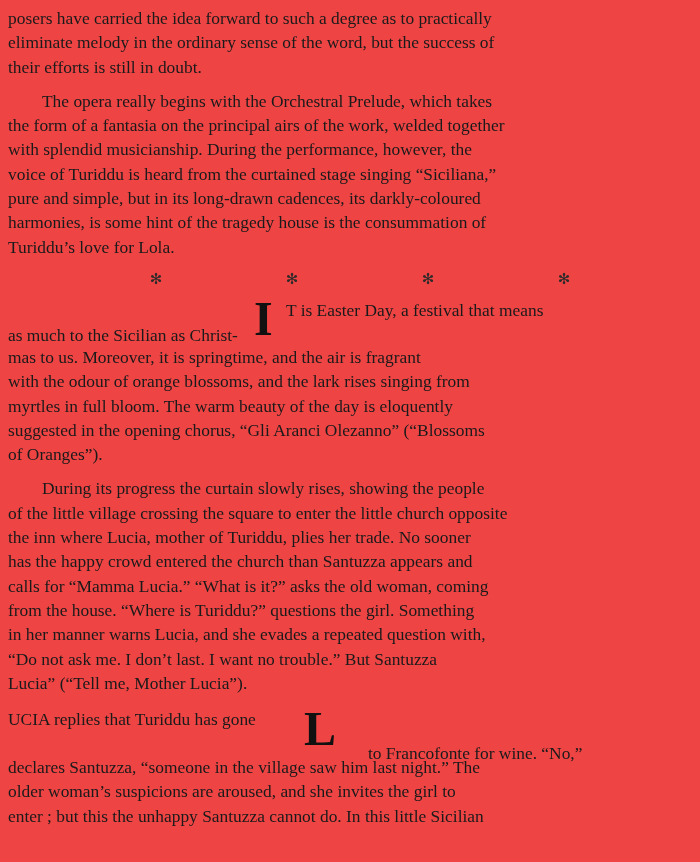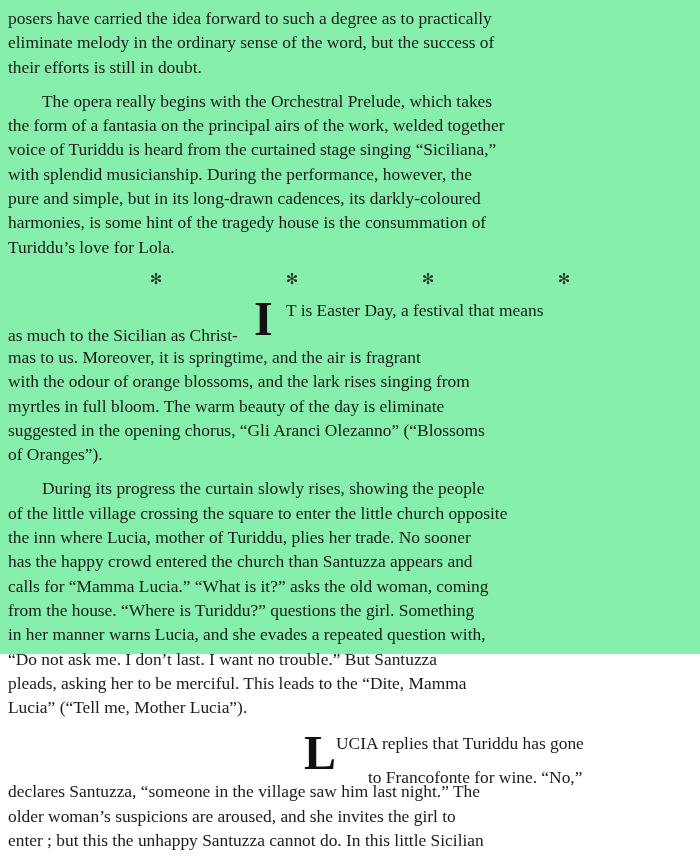--- a/index.html
+++ b/index.html
@@ -10,24 +10,24 @@
   body {
     width: 700px;
     height: 862px;
     overflow: hidden;
     font-family: "Liberation Serif", serif;
     color: #1a1a1a;
   }
   .page {
     position: relative;
     width: 700px;
-    height: 654px;
+    height: 862px;
     padding: 0;
     box-sizing: border-box;
-    background: #86efac;
+    background: #ef4444;
   }
   .col {
     position: absolute;
     left: 8px;
     right: 8px;
     top: 6px;
   }
   .para-gap {
     height: 10px;
   }
@@ -73,68 +73,67 @@
       <span class="ln">posers have carried the idea forward to such a degree as to practically</span>
       <span class="ln">eliminate melody in the ordinary sense of the word, but the success of</span>
       <span class="ln">their efforts is still in doubt.</span>
     </div>
 
     <div class="para-gap"></div>
 
     <div class="block-lines">
       <span class="ln" style="padding-left:34px">The opera really begins with the Orchestral Prelude, which takes</span>
       <span class="ln">the form of a fantasia on the principal airs of the work, welded together</span>
+      <span class="ln">with splendid musicianship.   During the performance, however, the</span>
       <span class="ln">voice of Turiddu is heard from the curtained stage singing “Siciliana,”</span>
-      <span class="ln">with splendid musicianship.   During the performance, however, the</span>
       <span class="ln">pure and simple, but in its long-drawn cadences, its darkly-coloured</span>
       <span class="ln">harmonies, is some hint of the tragedy house is the consummation of</span>
       <span class="ln">Turiddu’s love for Lola.</span>
     </div>
 
     <div class="stars">
       <span>✻</span>
       <span>✻</span>
       <span>✻</span>
       <span>✻</span>
     </div>
 
     <div class="block-lines" style="position:relative;">
       <div style="position:relative; height:48px;">
         <span class="cap-I" style="left:246px; top:-2px;">I</span>
         <span class="ln" style="display:block; margin-left:278px; line-height:26px;">T is Easter Day, a festival that means</span>
         <span class="ln" style="display:block; line-height:24px;">as much to the Sicilian as Christ-</span>
       </div>
       <span class="ln">mas to us.   Moreover, it is springtime, and the air is fragrant</span>
       <span class="ln">with the odour of orange blossoms, and the lark rises singing from</span>
-      <span class="ln">myrtles in full bloom.   The warm beauty of the day is eliminate</span>
+      <span class="ln">myrtles in full bloom.   The warm beauty of the day is eloquently</span>
       <span class="ln">suggested in the opening chorus, “Gli Aranci Olezanno” (“Blossoms</span>
       <span class="ln">of Oranges”).</span>
     </div>
 
     <div class="para-gap"></div>
 
     <div class="block-lines">
       <span class="ln" style="padding-left:34px">During its progress the curtain slowly rises, showing the people</span>
       <span class="ln">of the little village crossing the square to enter the little church opposite</span>
       <span class="ln">the inn where Lucia, mother of Turiddu, plies her trade.   No sooner</span>
       <span class="ln">has the happy crowd entered the church than Santuzza appears and</span>
       <span class="ln">calls for “Mamma Lucia.”   “What is it?” asks the old woman, coming</span>
       <span class="ln">from the house.   “Where is Turiddu?” questions the girl.   Something</span>
       <span class="ln">in her manner warns Lucia, and she evades a repeated question with,</span>
       <span class="ln">“Do not ask me.   I don’t last.   I want no trouble.”   But Santuzza</span>
-      <span class="ln">pleads, asking her to be merciful.   This leads to the “Dite, Mamma</span>
       <span class="ln">Lucia” (“Tell me, Mother Lucia”).</span>
     </div>
 
     <div class="para-gap"></div>
 
     <div class="block-lines" style="position:relative;">
       <div style="position:relative; height:50px;">
         <span class="cap-L" style="left:296px; top:0px;">L</span>
-        <span class="ln" style="display:block; margin-left:328px; line-height:28px;">UCIA replies that Turiddu has gone</span>
+        <span class="ln" style="display:block; line-height:28px;">UCIA replies that Turiddu has gone</span>
         <span class="ln" style="display:block; margin-left:360px; line-height:24px;margin-top:8px;">to Francofonte for wine.    “No,”</span>
       </div>
       <span class="ln">declares Santuzza, “someone in the village saw him last night.”   The</span>
       <span class="ln">older woman’s suspicions are aroused, and she invites the girl to</span>
       <span class="ln">enter ; but this the unhappy Santuzza cannot do.   In this little Sicilian</span>
 
     </div>
 
   </div>
 </div>

